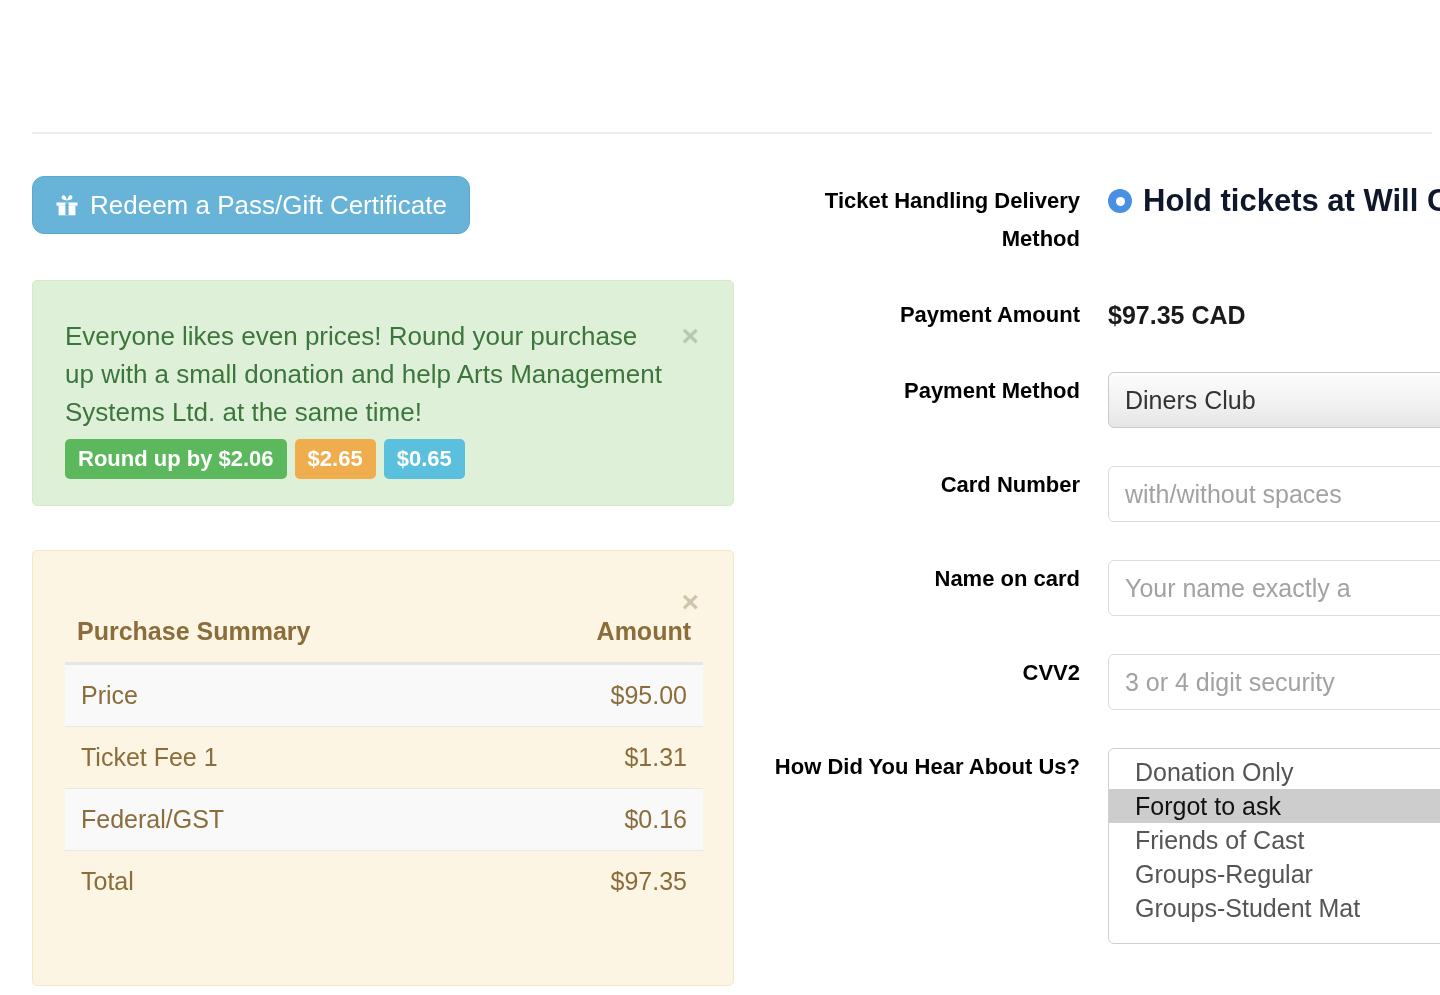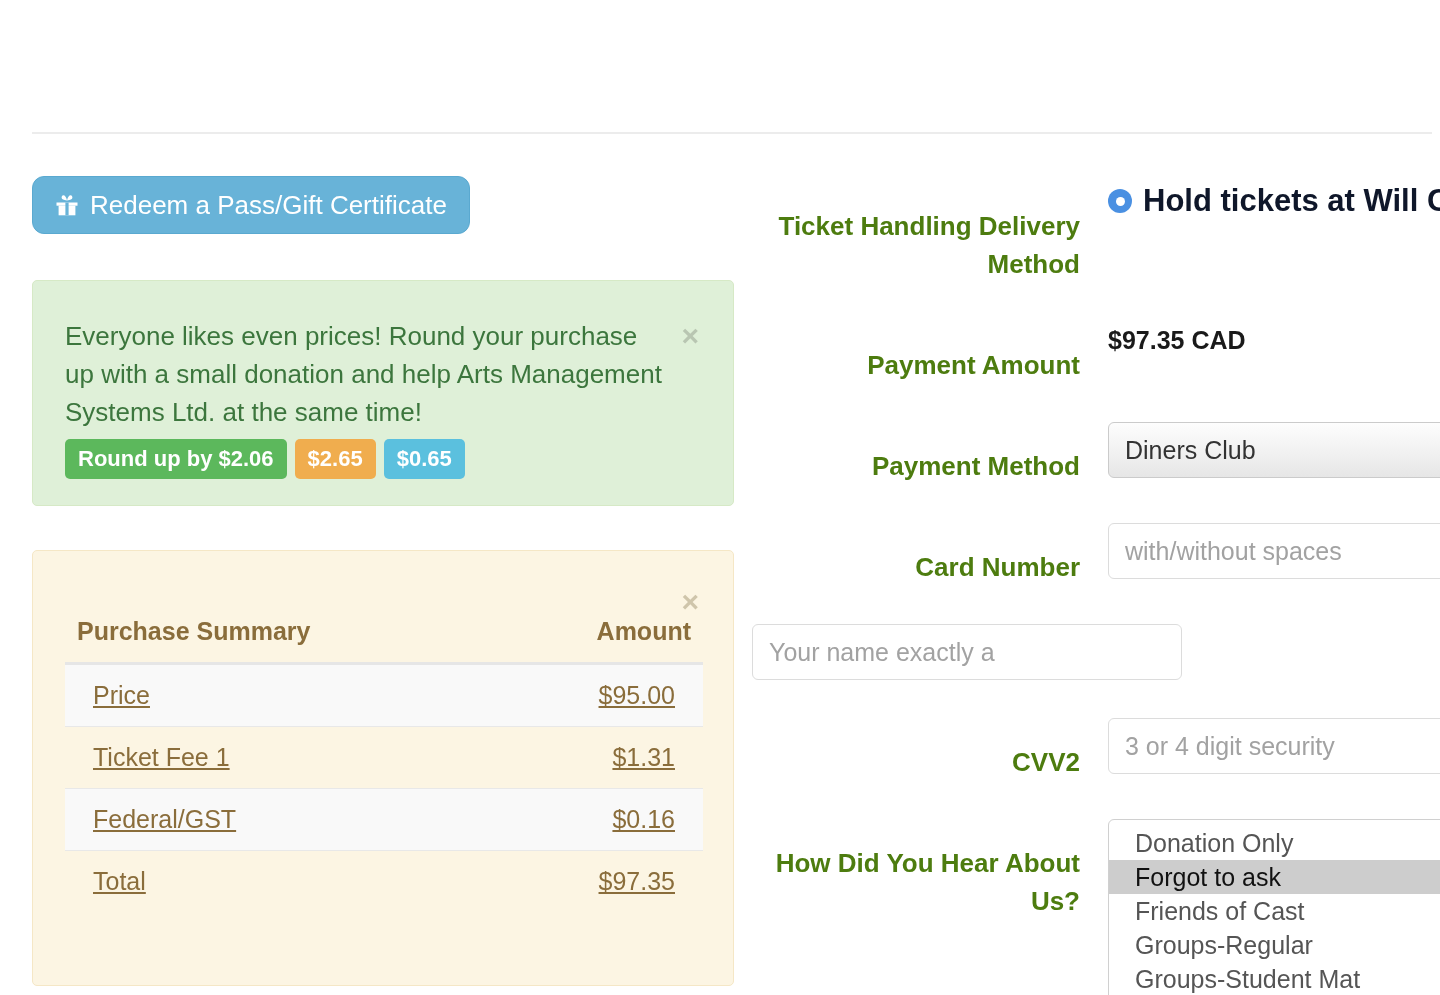--- a/index.html
+++ b/index.html
@@ -141,48 +141,46 @@
     font-size: 25px;
     font-weight: bold;
     padding: 0 12px 16px 12px;
     text-align: left;
     border-bottom: 3px solid #e6e6e6;
   }
   .summary-table th.amt, .summary-table td.amt { text-align: right; }
   .summary-table td {
     color: #8a6d3b;
     font-size: 25px;
-    padding: 16px 28px;
+    padding: 16px 16px;
     border-top: 1px solid #e8e8e8;
-    text-decoration: underline;
   }
   .summary-table tbody tr:nth-child(odd) td { background: #f9f9f9; }
 
   
   .right-col {
     position: absolute;
     left: 752px; top: 182px;
     width: 720px;
   }
   .form-row {
     position: relative;
     display: flex;
     align-items: flex-start;
     margin-bottom: 0;
   }
   .form-label {
     width: 356px;
     flex: 0 0 356px;
     text-align: right;
     padding-right: 28px;
-    color: #4d7c0f;
-    font-size: 26px;
+    color: #000000;
+    font-size: 22px;
     font-weight: bold;
     line-height: 38px;
-    margin-top: 25px;
   }
   .form-control-wrap { flex: 1 1 auto; min-width: 0; }
 
   .radio-line {
     display: flex; align-items: center; gap: 11px;
     line-height: 38px; white-space: nowrap;
   }
   .radio-dot {
     width: 24px; height: 24px; border-radius: 50%;
     background: #4a90e2;
@@ -339,20 +337,21 @@
     </div>
 
     <div class="form-row" style="margin-bottom:38px;">
       <div class="form-label">Card Number</div>
       <div class="form-control-wrap">
         <div class="txt-box">with/without spaces</div>
       </div>
     </div>
 
     <div class="form-row" style="margin-bottom:38px;">
+      <div class="form-label">Name on card</div>
       <div class="form-control-wrap">
         <div class="txt-box">Your name exactly a</div>
       </div>
     </div>
 
     <div class="form-row" style="margin-bottom:38px;">
       <div class="form-label">CVV2</div>
       <div class="form-control-wrap">
         <div class="txt-box">3 or 4 digit security </div>
       </div>

